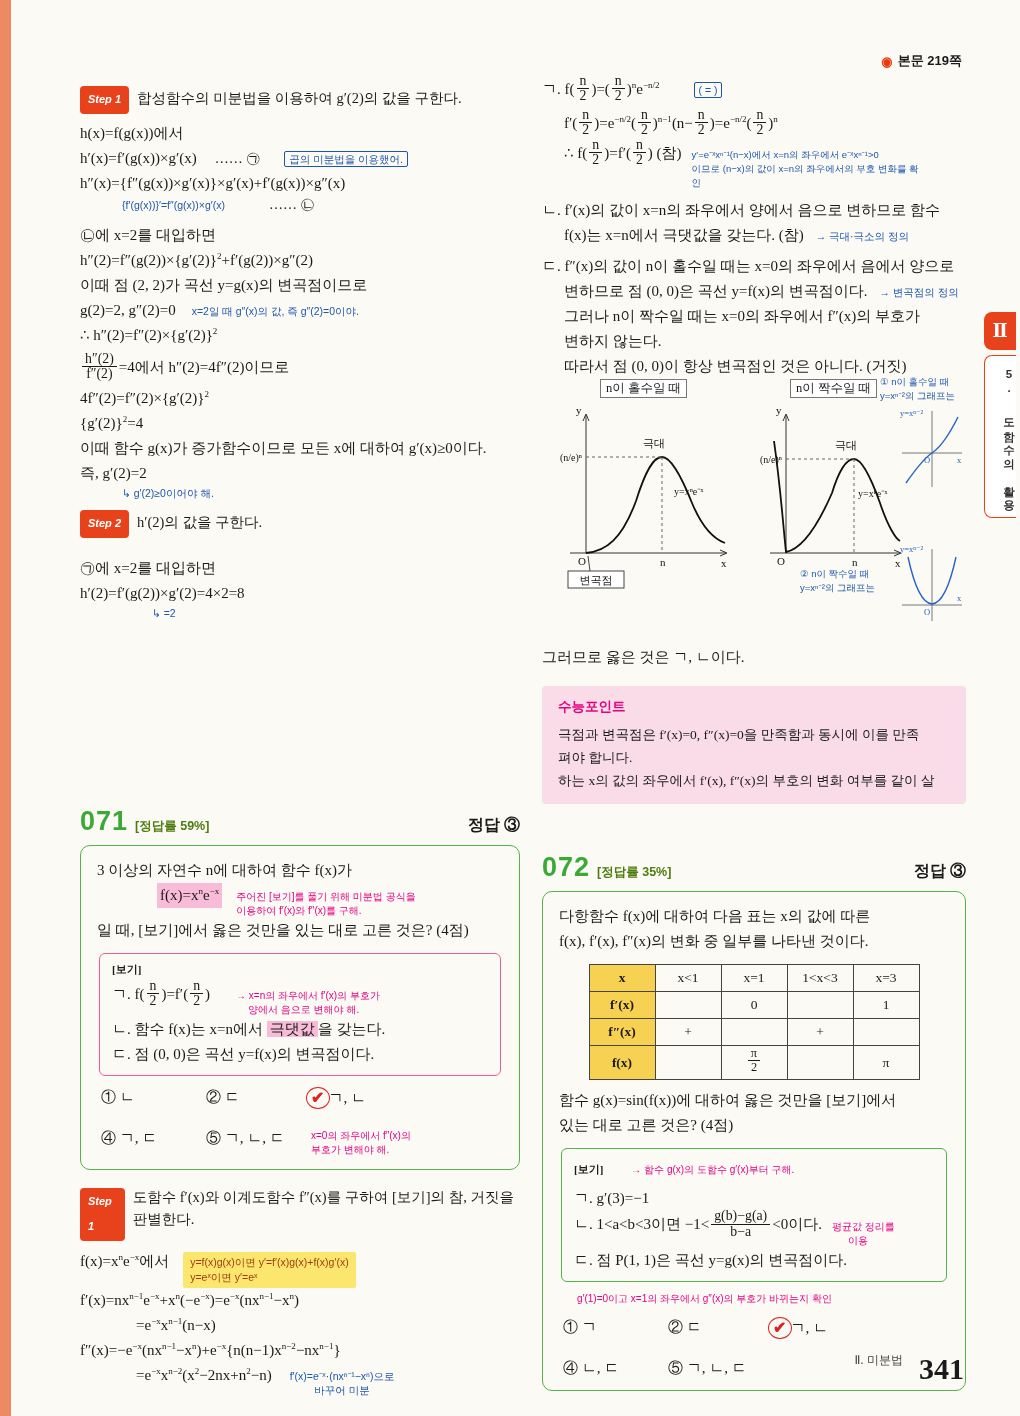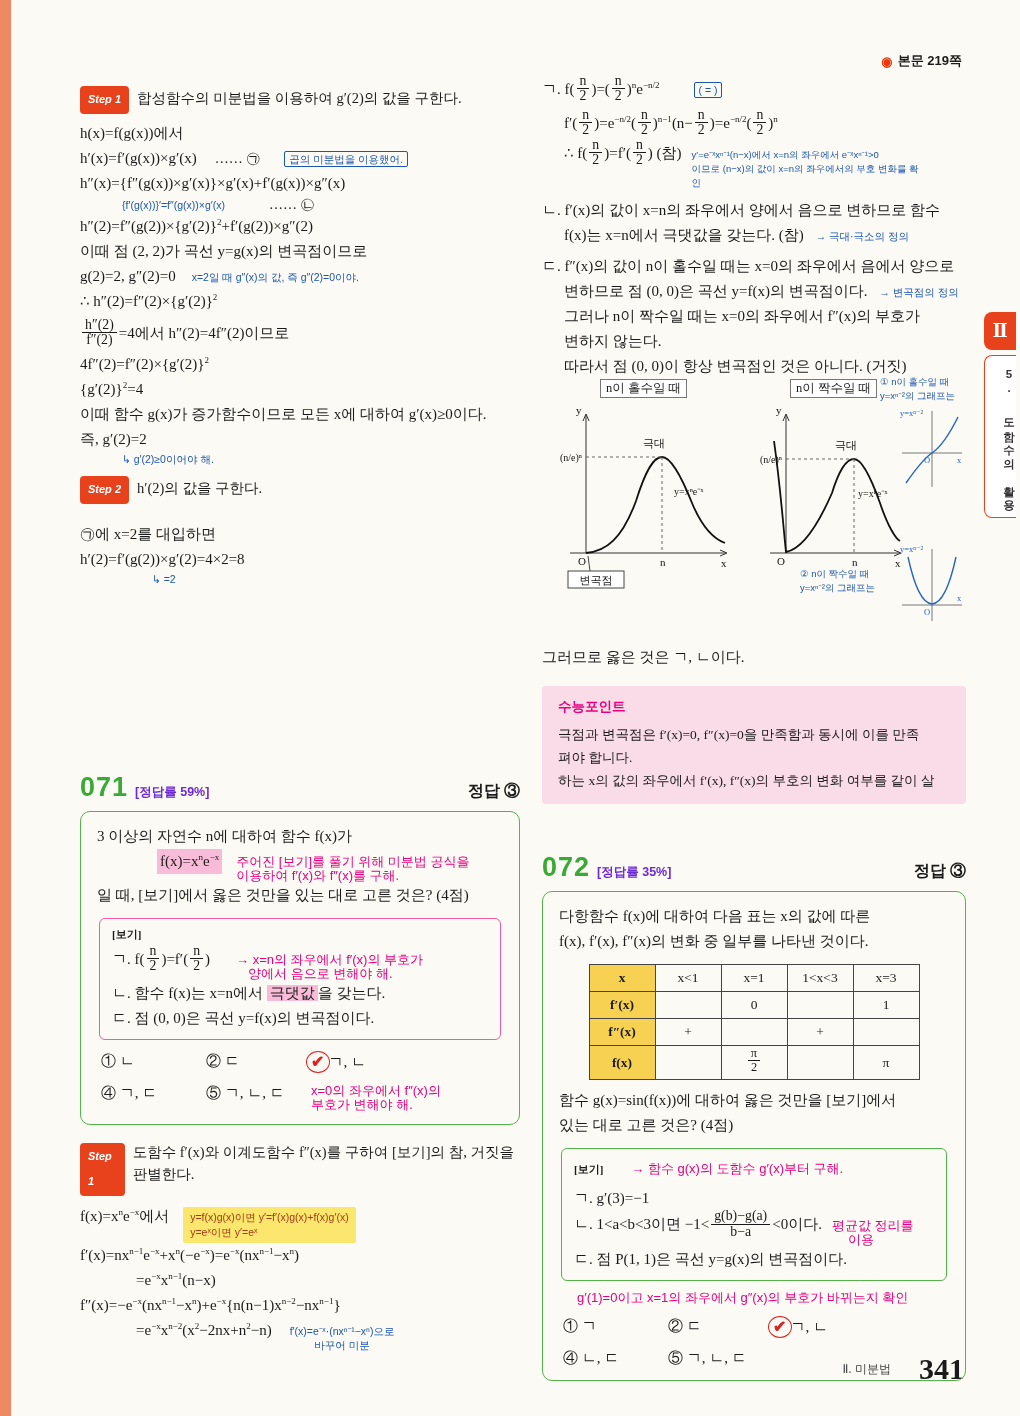--- a/index.html
+++ b/index.html
@@ -10,59 +10,59 @@
 .pref{position:absolute;top:52px;right:58px;display:flex;align-items:center;gap:5px;
       font-family:"Liberation Sans",sans-serif;font-weight:bold;font-size:13px}
 .pref .dot{color:#e8380c;font-size:13px;line-height:1}
 .side-tab{position:absolute;right:0;top:312px;width:36px}
 .tab-roman{width:32px;height:38px;background:#e8421c;color:#fff;border-radius:8px 0 0 8px;
       display:flex;align-items:center;justify-content:center;font-weight:bold;font-size:18px}
 .tab-label{margin-top:5px;width:32px;padding:12px 0;border:1.6px solid #e8421c;border-right:none;
       border-radius:8px 0 0 8px;background:#fff;writing-mode:vertical-rl;text-orientation:upright;
       font-family:"Liberation Sans",sans-serif;font-size:11.5px;font-weight:bold;color:#333;
       display:flex;justify-content:center;letter-spacing:2px}
-.footer{position:absolute;right:56px;bottom:30px;display:flex;align-items:center;gap:28px}
+.footer{position:absolute;right:56px;bottom:30px;display:flex;align-items:flex-start;gap:16px}
 .footer-ch{font-size:12px;color:#444;font-family:"Liberation Sans",sans-serif}
 .footer-num{font-size:30px;font-weight:bold}
 
 .colL{position:absolute;left:80px;top:86px;width:440px}
 .colR{position:absolute;left:542px;top:76px;width:424px}
 
 .m{line-height:25px}
 .row{display:flex;align-items:baseline;line-height:25px}
 sup{font-size:0.6em;vertical-align:super;line-height:0}
 .frac{display:inline-flex;flex-direction:column;text-align:center;vertical-align:middle;
       line-height:1.05;font-size:0.92em;margin:0 2px;transform:translateY(-2px)}
 .frac .fnum{padding:0 3px;border-bottom:1px solid #1a1a1a}
 .frac .fden{padding:0 3px}
 .indent1{padding-left:22px}
 .indent2{padding-left:56px}
 .mref{font-size:14px;margin-left:18px}
 
 .nb{color:#1d56ad;font-family:"Liberation Sans",sans-serif;font-size:10.5px;line-height:14px}
-.np{color:#e50080;font-family:"Liberation Sans",sans-serif;font-size:13px;line-height:14px}
+.np{color:#e50080;font-family:"Liberation Sans",sans-serif;font-size:10px;line-height:14px}
 .nb-box{border:1px solid #1d56ad;padding:0 4px;border-radius:2px}
 .ynote{background:#fbe76e;color:#a33a12;font-family:"Liberation Sans",sans-serif;
        font-size:10.5px;line-height:15px;padding:3px 7px;border-radius:2px}
 
 .badge{display:inline-block;background:#e8421c;color:#fff;font-family:"Liberation Sans",sans-serif;
        font-size:11px;font-weight:bold;font-style:italic;padding:1px 8px 2px;border-radius:4px;margin-right:8px}
 .step-title{font-weight:normal;font-size:14.5px}
 .phead{display:flex;align-items:baseline}
 .pnum{color:#3aa935;font-family:"Liberation Sans",sans-serif;font-weight:bold;font-size:27px;letter-spacing:1px}
-.prate{color:#6d28d9;font-family:"Liberation Sans",sans-serif;font-weight:bold;font-size:12.5px;margin-left:7px}
+.prate{color:#4d7c0f;font-family:"Liberation Sans",sans-serif;font-weight:bold;font-size:12.5px;margin-left:7px}
 .pans{margin-left:auto;font-weight:bold;font-size:16px}
 
 .pbox{border:1.7px solid #55b24c;border-radius:10px;padding:12px 16px;margin-top:8px}
 .bogi{border-radius:6px;padding:8px 12px;margin:10px 2px}
 .bogi.pink{border:1.5px solid #ef5da0}
 .bogi.green{border:1.5px solid #55b24c}
 .bogi-label{font-weight:bold;font-size:11px;margin-bottom:4px}
 .hl-pink{background:#f9bcd8;padding:0 3px}
-.opts{display:grid;grid-template-columns:105px 105px 1fr;row-gap:12px;margin-top:12px;padding:0 4px;font-size:15px}
+.opts{display:grid;grid-template-columns:105px 105px 1fr;row-gap:21px;margin-top:12px;padding:0 4px;font-size:15px}
 .chk{color:#e02020;font-weight:bold;position:relative;margin-right:4px;font-size:16px}
 .chk::before{content:"";position:absolute;left:-5px;top:-2px;width:22px;height:20px;
              border:1.6px solid #e02020;border-radius:50%}
 
 .point-box{background:#fadbe8;border-radius:4px;padding:12px 16px;margin-top:16px}
 .point-title{color:#e5007f;font-family:"Liberation Sans",sans-serif;font-weight:bold;font-size:13.5px;margin-bottom:7px}
 .point-body{font-size:13.5px;line-height:23px}
 
 .gwrap{position:relative;height:252px;margin-top:0}
 .glabel{position:absolute;font-size:12.5px;border:1px solid #777;padding:0 5px;background:#fff}
@@ -106,20 +106,21 @@
     <span class="m">h′(x)=f′(g(x))×g′(x)</span>
     <span class="mref">…… ㉠</span>
     <span class="nb nb-box" style="margin-left:24px">곱의 미분법을 이용했어.</span>
   </div>
   <div class="m">h″(x)={f″(g(x))×g′(x)}×g′(x)+f′(g(x))×g″(x)</div>
   <div class="row" style="padding-left:42px;line-height:18px">
     <span class="nb">{f′(g(x))}′=f″(g(x))×g′(x)</span>
     <span class="mref" style="margin-left:44px">…… ㉡</span>
   </div>
 
+  <div class="m" style="margin-top:9px">㉡에 x=2를 대입하면</div>
   <div class="m">h″(2)=f″(g(2))×{g′(2)}<sup>2</sup>+f′(g(2))×g″(2)</div>
   <div class="m">이때 점 (2, 2)가 곡선 y=g(x)의 변곡점이므로</div>
   <div class="row">
     <span class="m">g(2)=2, g″(2)=0</span>
     <span class="nb" style="margin-left:16px">x=2일 때 g″(x)의 값, 즉 g″(2)=0이야.</span>
   </div>
   <div class="m">∴ h″(2)=f″(2)×{g′(2)}<sup>2</sup></div>
   <div class="m" style="line-height:38px"><span class="frac">
         <span class="fnum">h″(2)</span>
         <span class="fden">f″(2)</span>

